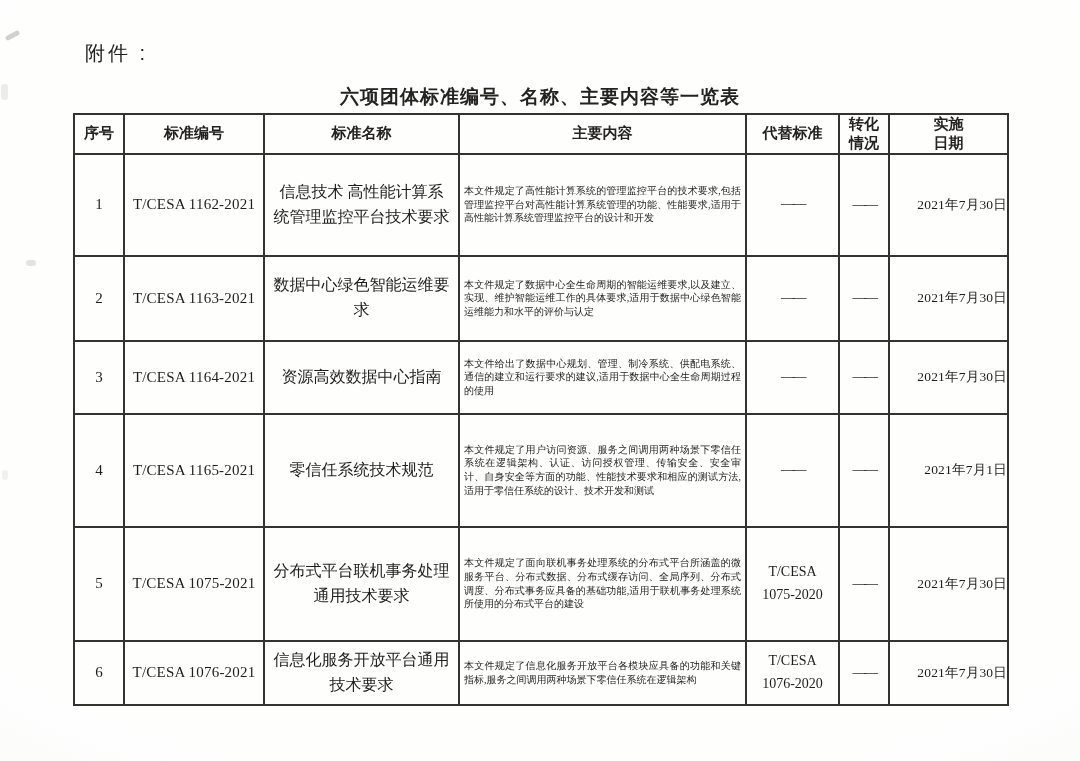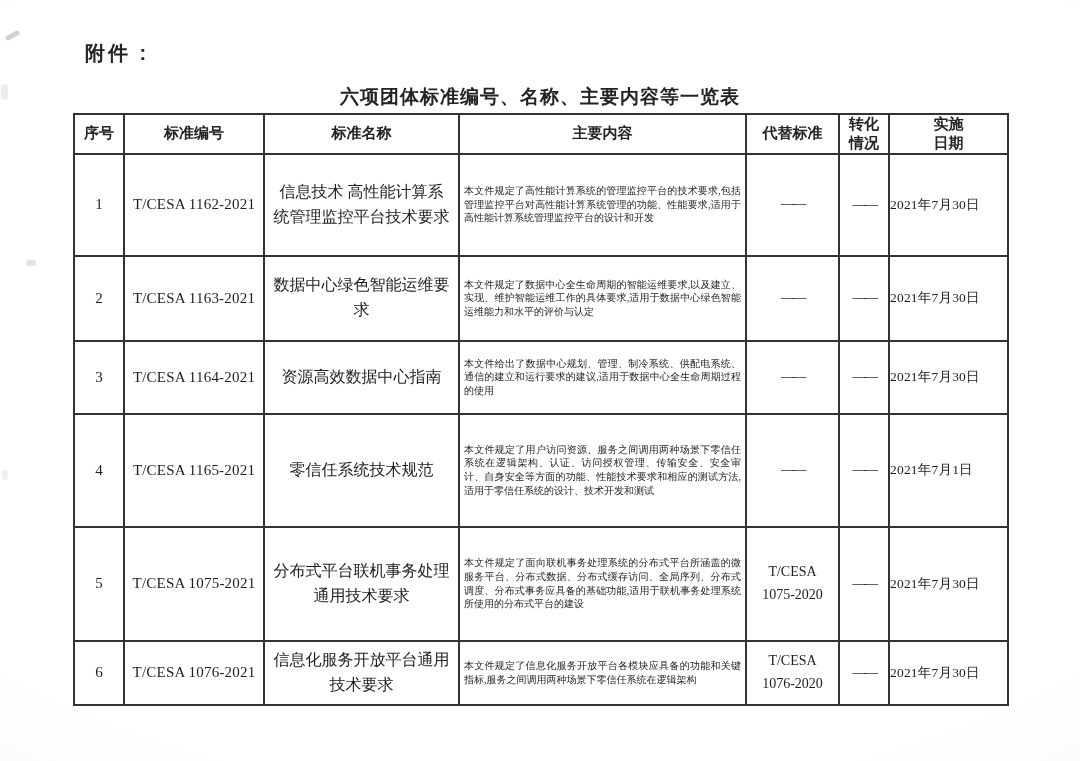--- a/index.html
+++ b/index.html
@@ -14,21 +14,21 @@
   .page-shade {
     position: absolute; inset: 0;
     background:
       radial-gradient(ellipse 120% 100% at 50% 45%, rgba(255,255,255,0.9) 60%, rgba(225,223,220,0.35) 100%);
     pointer-events: none;
   }
   .attachment-label {
     position: absolute;
     left: 85px; top: 40px;
     font-family: "Liberation Sans", "DejaVu Sans", sans-serif;
-    font-size: 20px; font-weight: 700;
+    font-size: 20px; font-weight: 400;
     letter-spacing: 3px;
     color: #242320;
   }
   .doc-title {
     position: absolute;
     left: 73px; top: 84px; width: 934px;
     text-align: center;
     font-family: Liberation Sans, sans-serif;
     font-size: 19px; font-weight: 700;
     letter-spacing: 1px;
@@ -86,21 +86,21 @@
   td.c-replaces {
     text-align: center;
     font-size: 14px;
     line-height: 1.6;
   }
   td.c-conversion {
     text-align: center;
     font-size: 14px;
   }
   td.c-date {
-    text-align: left;
+    text-align: right;
     font-size: 13.5px;
     letter-spacing: 0.2px;
   }
   .preline { white-space: pre-line; }
   .dash { letter-spacing: -2.5px; color: #2a2927; }
   
   .scan-artifact { position: absolute; pointer-events: none; border-radius: 3px; }
   .sa-1 { left: 5px;  top: 33px;  width: 15px; height: 5px;  background: rgba(140,140,140,0.40); transform: rotate(-28deg); }
   .sa-2 { left: 26px; top: 260px; width: 10px; height: 6px;  background: rgba(165,165,165,0.30); }
   .sa-3 { left: 1px;  top: 84px;  width: 7px;  height: 16px; background: rgba(190,190,190,0.28); }

